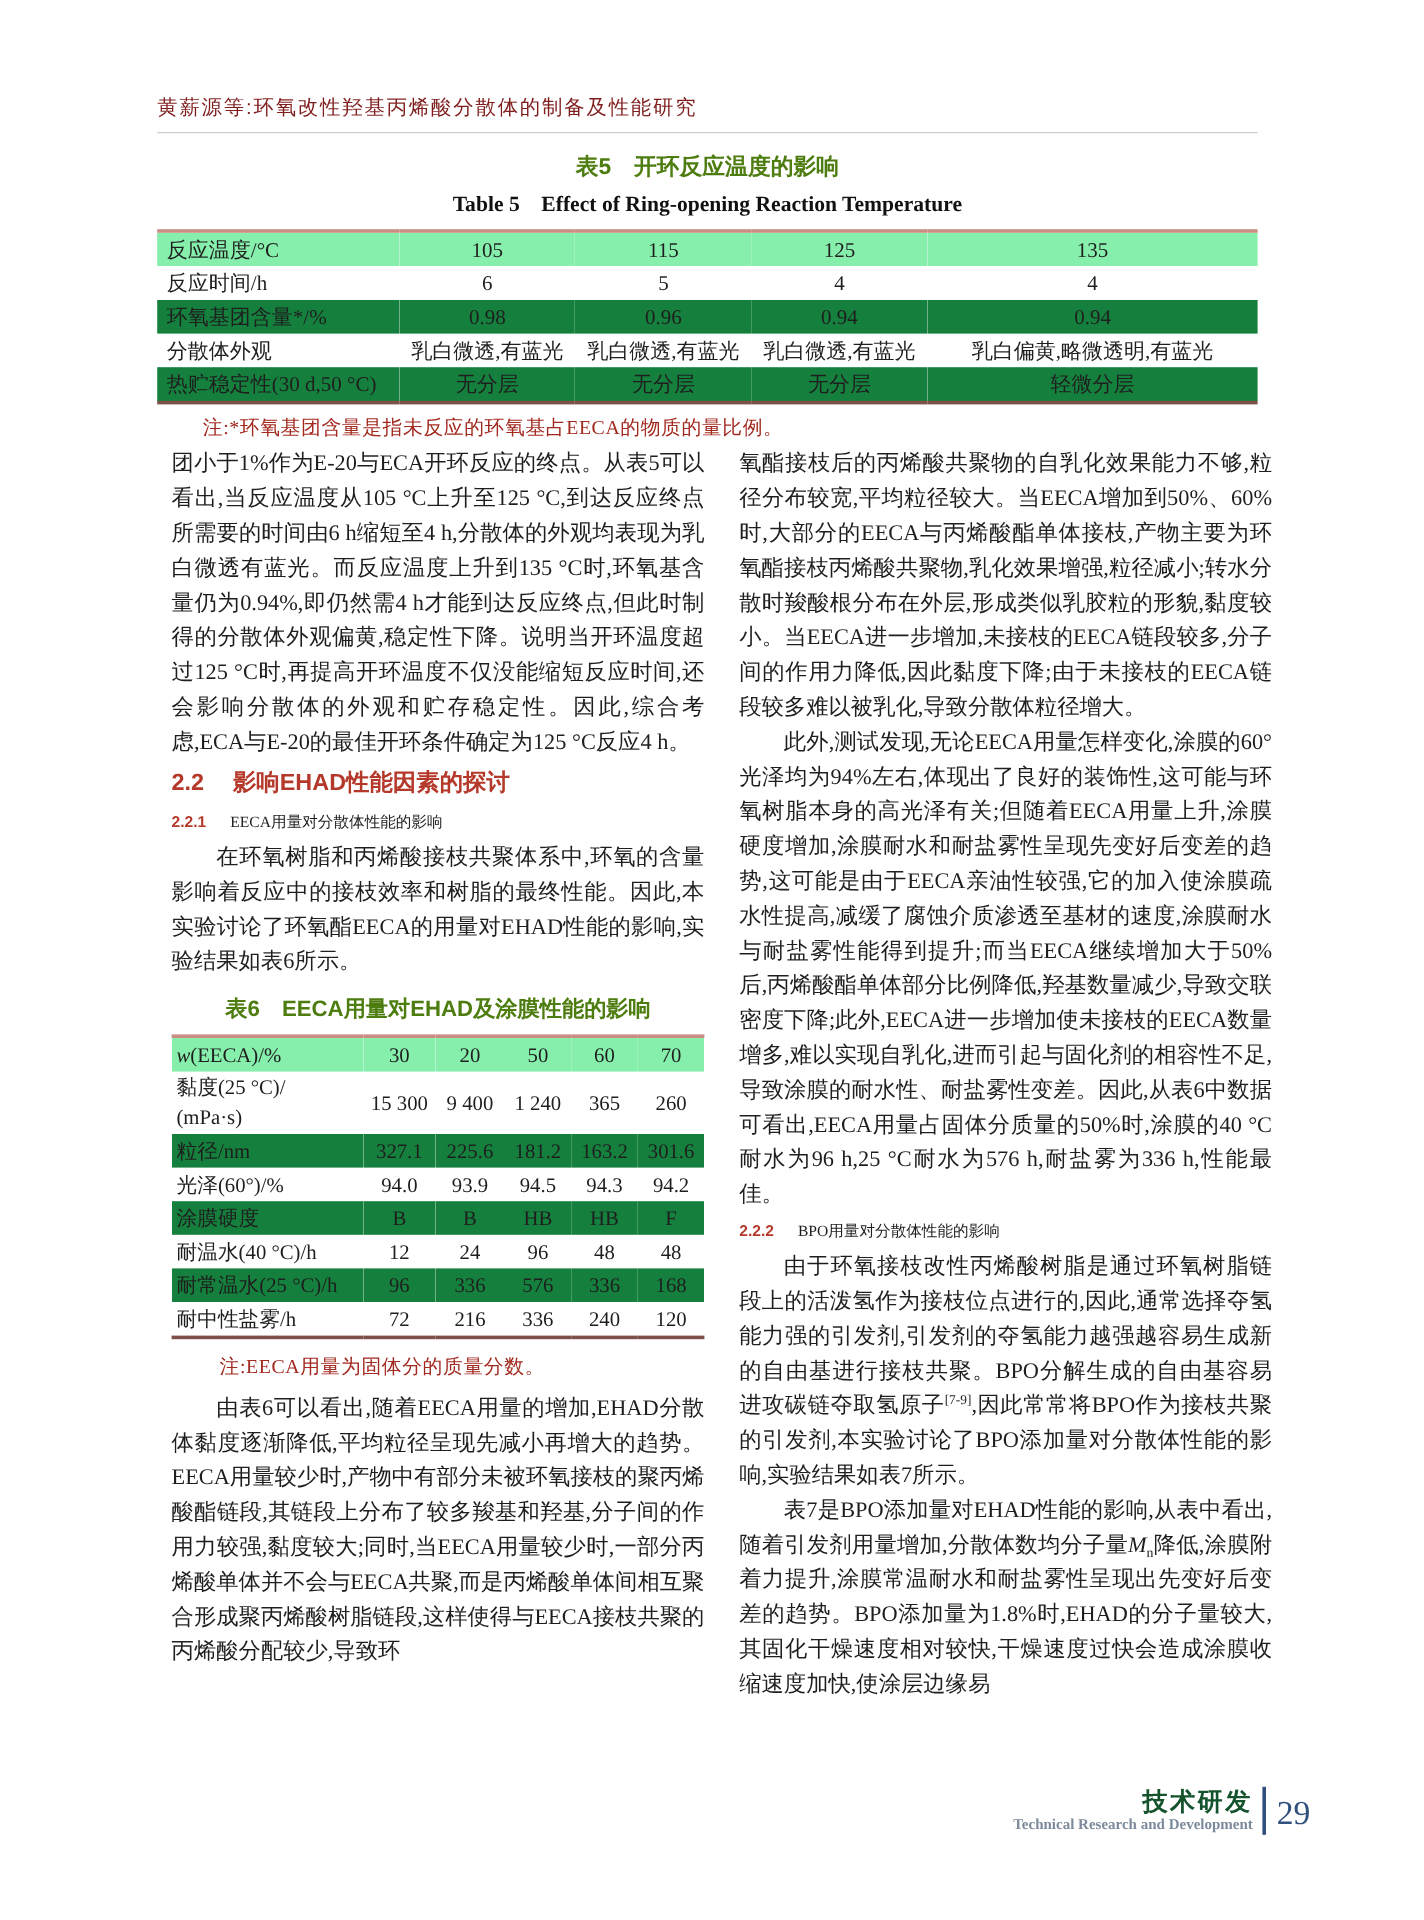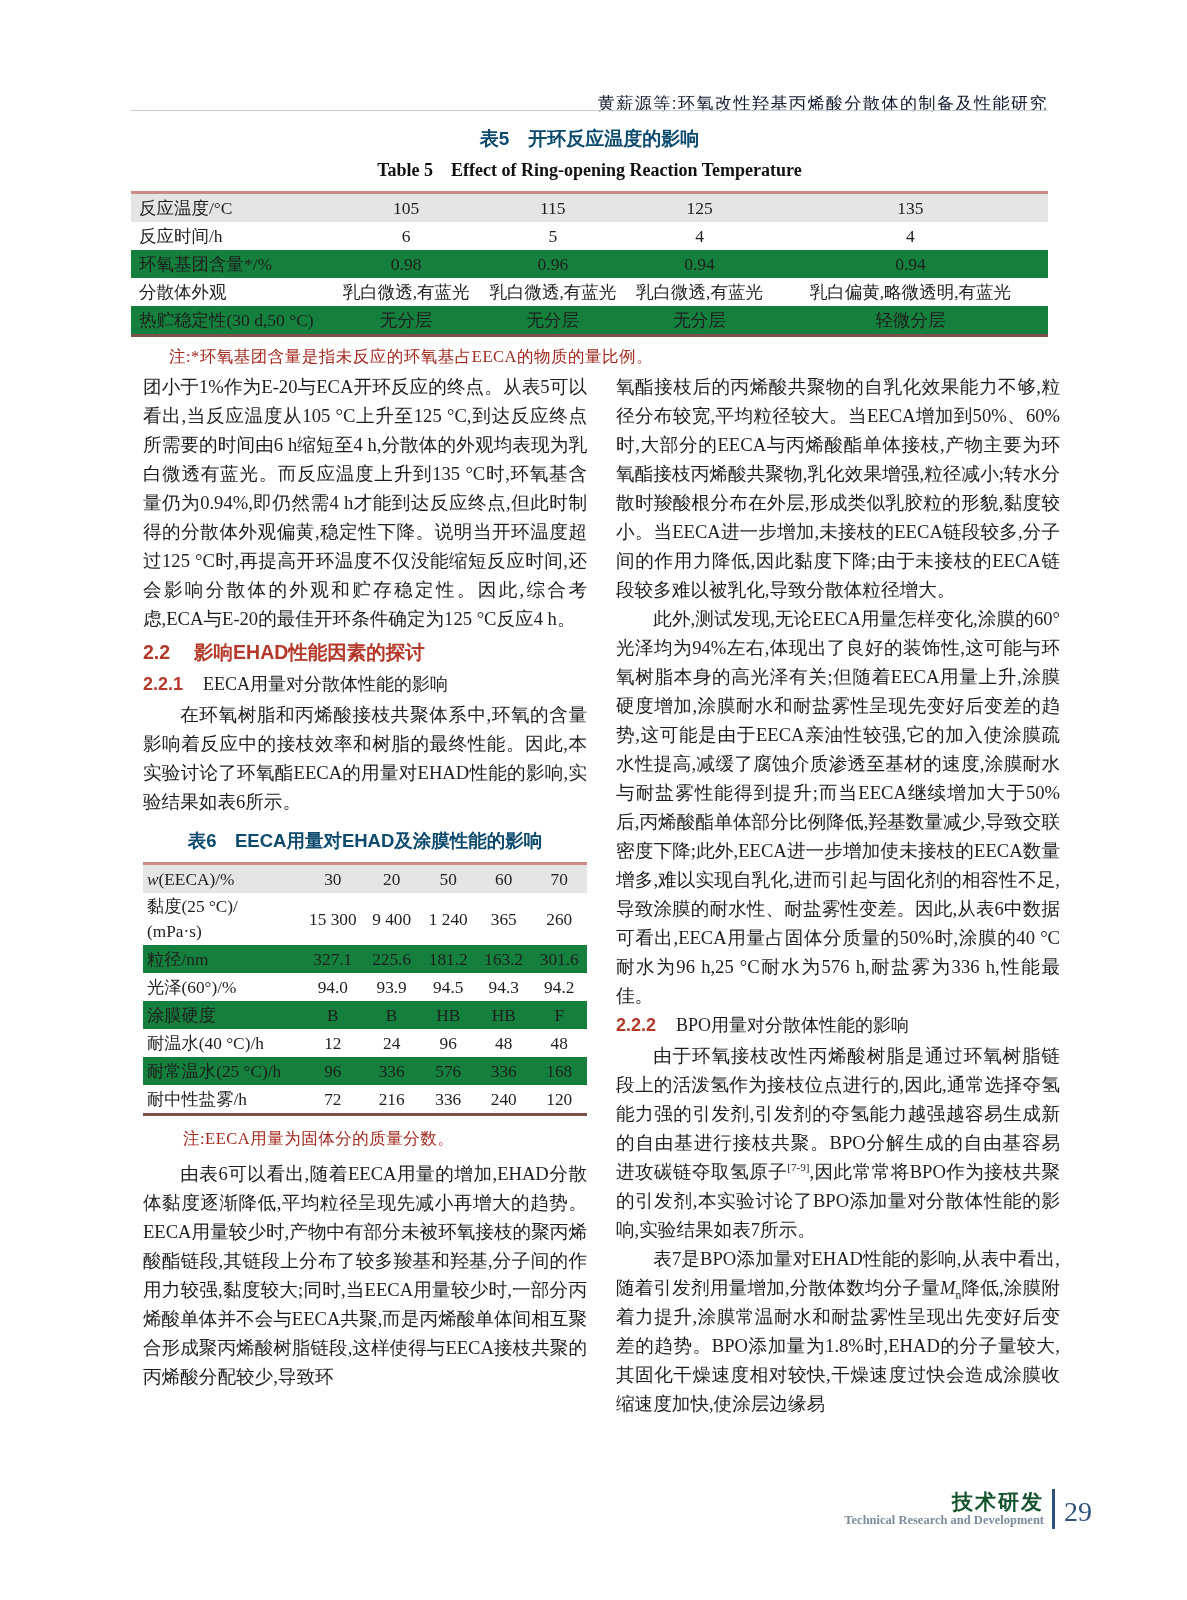--- a/index.html
+++ b/index.html
@@ -1,48 +1,48 @@
 <!DOCTYPE html>
 <html lang="zh"><head>
 <meta charset="utf-8">
 <style>
   html,body{margin:0;padding:0;background:#ffffff;}
   body{width:1187px;height:1600px;position:relative;overflow:hidden;
        font-family:"Liberation Serif","DejaVu Serif",serif;color:#1e1e1e;}
 
   
-  .header-text{position:absolute;top:92px;left:131px;width:917px;text-align:right;
+  .header-text{position:absolute;top:78px;left:131px;width:917px;text-align:left;
     font-family:"Liberation Sans","DejaVu Sans",sans-serif;font-size:17px;
-    color:#0f172a;letter-spacing:1.5px;}
+    color:#7f1d1d;letter-spacing:1.5px;}
   .header-rule{position:absolute;top:110px;left:131px;width:917px;height:0;
     border-top:1.5px solid #c7ccd3;}
 
   
   .top-block{position:absolute;top:126px;left:131px;width:917px;}
   .cap-cn{text-align:center;font-family:"Liberation Sans","DejaVu Sans",sans-serif;
-    font-weight:bold;font-size:19px;color:#0c4a6e;}
+    font-weight:bold;font-size:19px;color:#4d7c0f;}
   .cap-en{text-align:center;font-weight:bold;font-size:18px;color:#111;margin-top:6px;}
   table.ptable{width:100%;border-collapse:collapse;table-layout:fixed;
     border-top:3px solid #c98d84;border-bottom:3px solid #7d5049;margin-top:9px;}
   table.ptable td{font-size:17.5px;height:26px;padding:1px 2px;text-align:center;
     white-space:nowrap;overflow:hidden;}
   table.ptable td.lbl{text-align:left;padding-left:8px;}
-  tr.rd{background:#e5e5e5;}
+  tr.rd{background:#86efac;}
   tr.rl{background:#15803d;}
   .tnote{color:#a2291f;font-size:16.5px;margin-top:9px;padding-left:38px;letter-spacing:.5px;}
 
   
   .columns{position:absolute;top:372px;left:143px;width:917px;display:flex;gap:29px;}
   .col{width:444px;font-size:18.6px;line-height:29px;text-align:justify;}
   .para{margin:0;}
   .indent{text-indent:2em;}
   .sec2{color:#b5392a;font-family:"Liberation Sans","DejaVu Sans",sans-serif;
     font-weight:bold;font-size:19.5px;line-height:33px;margin:3px 0 0 0;}
   .sec2 .num{margin-right:24px;}
-  .sec3{font-size:18px;line-height:31px;margin:0;}
+  .sec3{font-size:13px;line-height:31px;margin:0;}
   .sec3 .num{color:#b5392a;font-family:"Liberation Sans","DejaVu Sans",sans-serif;
     font-weight:bold;margin-right:20px;}
   .t6block{margin-top:10px;}
   .t6block .cap-cn{font-size:18.5px;}
   .t6block .cap-en{font-size:17.5px;line-height:25px;margin-top:4px;}
   table.t6{width:100%;border-collapse:collapse;table-layout:fixed;
     border-top:3px solid #c98d84;border-bottom:3px solid #7d5049;margin-top:7px;}
   table.t6 td{font-size:17.3px;height:26px;padding:1px 1px;text-align:center;
     white-space:nowrap;overflow:hidden;line-height:25px;}
   table.t6 td.lbl{text-align:left;padding-left:4px;}

